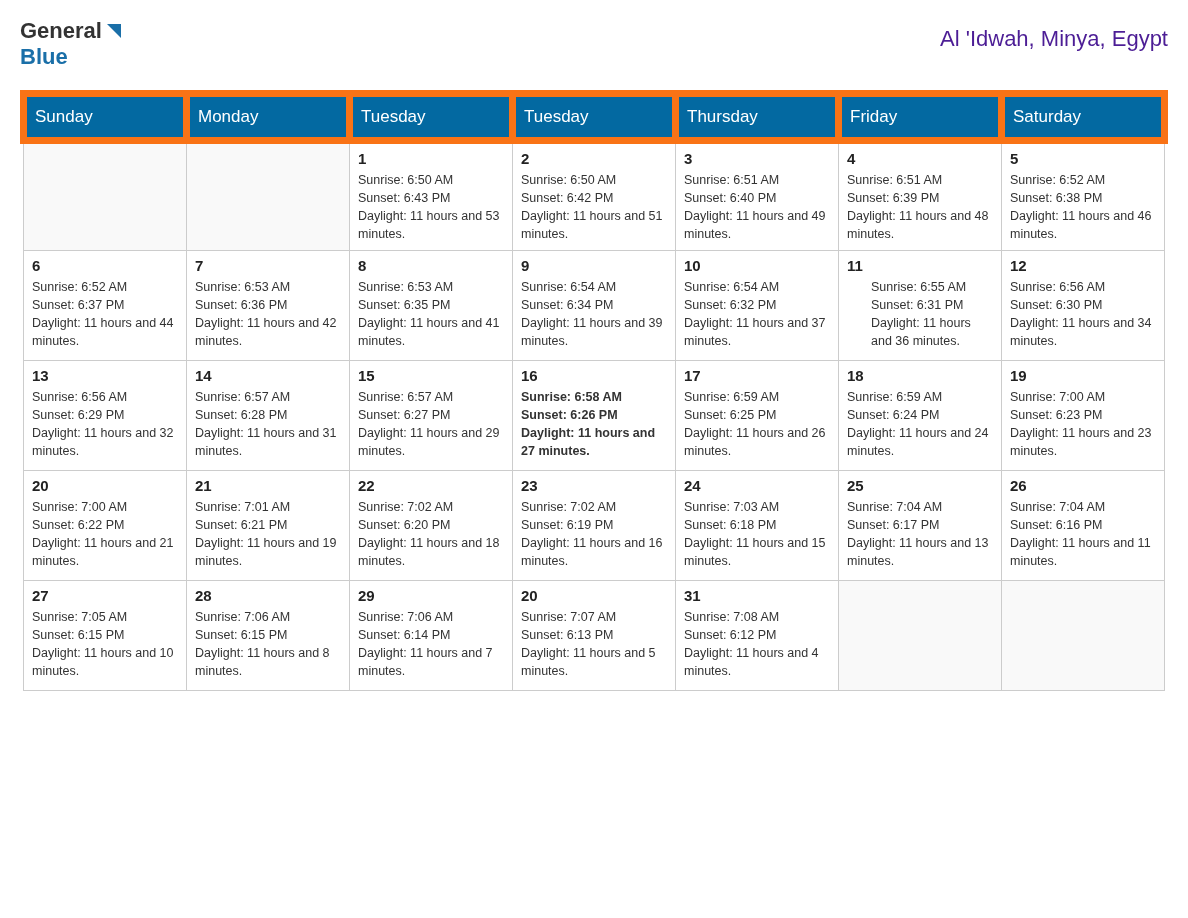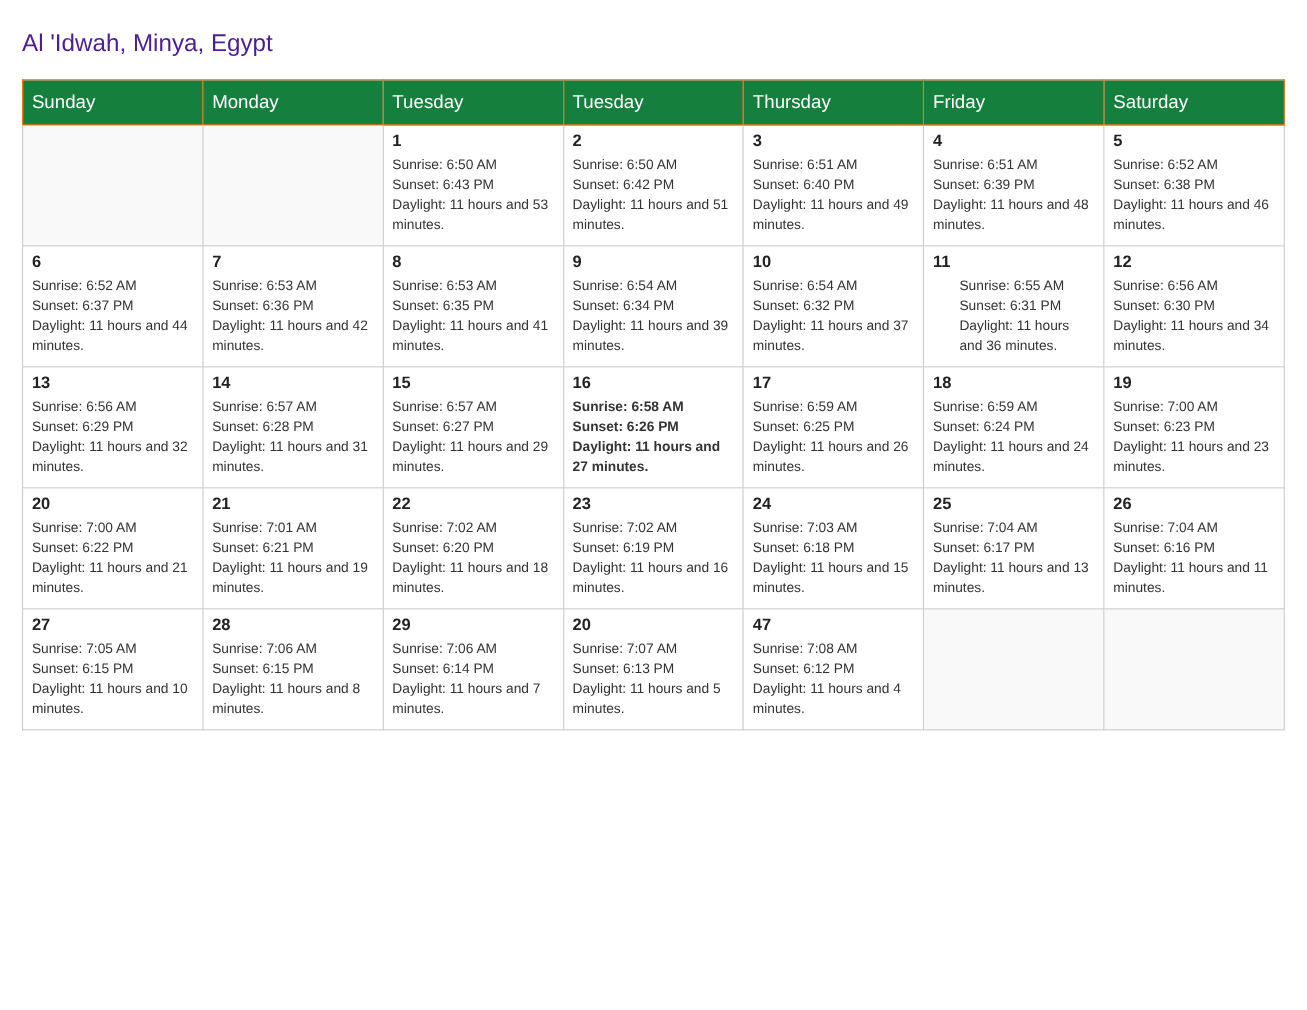--- a/index.html
+++ b/index.html
@@ -46,27 +46,27 @@
       font-size: 22px;
       color: #4c1d95;
       margin-top: 6px;
     }
     .calendar {
       width: 100%;
       border-collapse: collapse;
       border: 1px solid #1a6fa8;
     }
     .calendar th {
-      background-color: #15803d;
+      background-color: #0369a1;
       color: #ffffff;
       font-size: 17px;
       font-weight: normal;
       padding: 10px 8px;
       text-align: left;
-      border: 1px solid #f97316;
+      border: 7px solid #f97316;
     }
     .calendar td {
       vertical-align: top;
       padding: 6px 8px;
       border: 1px solid #ccc;
       width: 14.28%;
       height: 110px;
     }
     .day-number {
       font-size: 15px;
@@ -83,20 +83,29 @@
       background: #f9f9f9;
     }
     tr:last-child td {
       height: 110px;
     }
   </style>
 </head>
 <body>
 
 <div class="header">
+  <div class="logo">
+    <div style="display:flex;align-items:center;">
+      <span class="logo-text">General</span>
+      <svg width="22" height="22" viewBox="0 0 22 22" style="margin-left:1px;">
+        <polygon points="4,4 18,4 18,18" fill="#1a6fa8"></polygon>
+      </svg>
+    </div>
+    <div class="logo-blue">Blue</div>
+  </div>
   <div class="title-block">
     <div class="location-title">Al 'Idwah, Minya, Egypt</div>
   </div>
 </div>
 
 <table class="calendar">
   <thead>
     <tr>
     <th>Sunday</th>
         <th>Monday</th>
@@ -293,21 +302,21 @@
 Sunset: 6:14 PM
 Daylight: 11 hours and 7 minutes.</div>
         </td>
         <td>
           <div class="day-number">20</div>
           <div class="day-info" style="white-space: pre-line;">Sunrise: 7:07 AM
 Sunset: 6:13 PM
 Daylight: 11 hours and 5 minutes.</div>
         </td>
         <td>
-          <div class="day-number">47</div>
+          <div class="day-number">31</div>
           <div class="day-info" style="white-space: pre-line;">Sunrise: 7:08 AM
 Sunset: 6:12 PM
 Daylight: 11 hours and 4 minutes.</div>
         </td>
         <td class="empty-cell"></td>
         <td class="empty-cell"></td>
       </tr>
     </tbody>
 </table>
 

